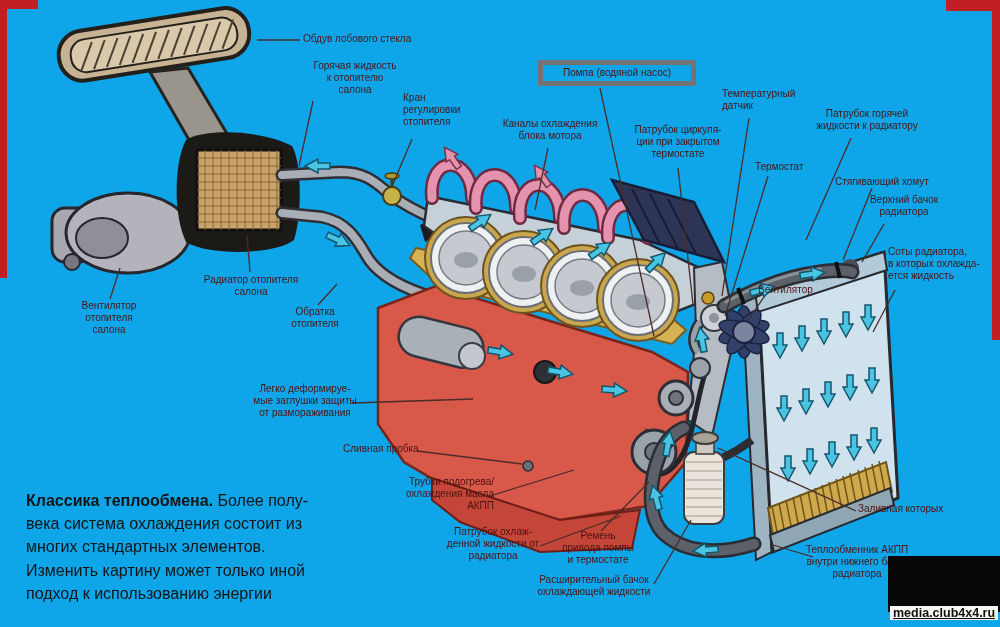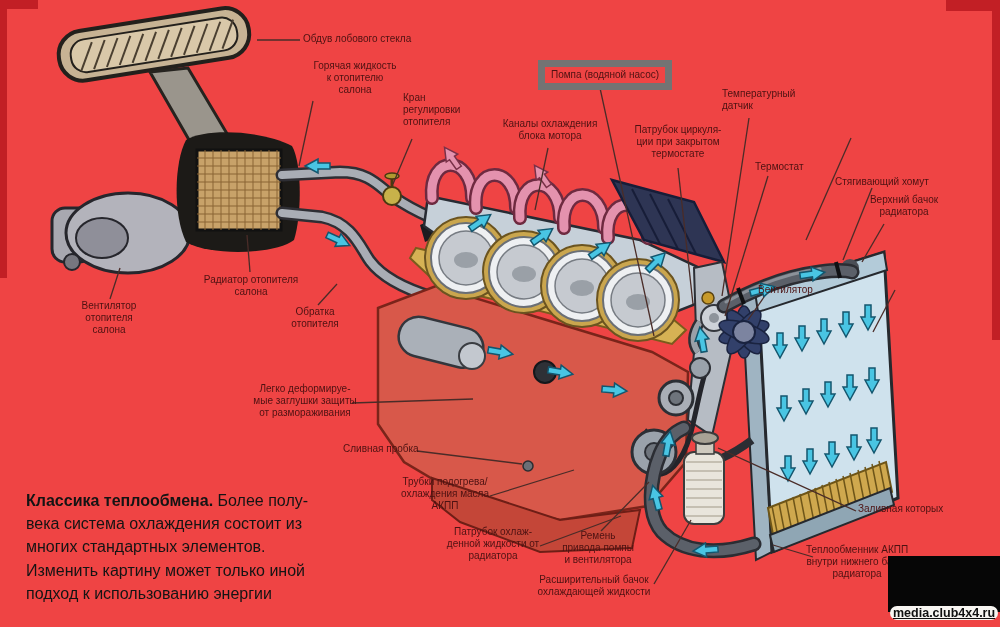--- a/index.html
+++ b/index.html
@@ -1,27 +1,27 @@
 <!DOCTYPE html>
 <html><head>
 <meta charset="utf-8">
 <style>
   html,body{margin:0;padding:0;}
-  .page{position:relative;width:1000px;height:627px;background:#ef4444;overflow:hidden;
+  .page{position:relative;width:1000px;height:627px;background:#0ea5e9;overflow:hidden;
         font-family:"Liberation Sans",sans-serif;}
   .accent{position:absolute;background:#c21f25;}
   .illus{position:absolute;left:0;top:0;width:1000px;height:627px;}
   .label{position:absolute;font-size:10px;line-height:1.2;color:#4d1212;white-space:pre-line;}
   .label.center{text-align:center;}
-  .label.boxed{border:7px solid #737373;padding:2px 6px;white-space:nowrap;}
+  .label.boxed{border:5px solid #737373;padding:2px 20px;white-space:nowrap;}
   .caption{position:absolute;left:26px;top:489px;width:302px;font-size:16px;line-height:1.45;color:#141414;}
   .caption .lead{font-weight:bold;}
   .censor{position:absolute;left:888px;top:556px;width:112px;height:56px;background:#060606;}
   .watermark{position:absolute;left:890px;top:606px;font-size:12.5px;font-weight:bold;color:#101010;
-             background:#f7f5f1;padding:0 3px;text-decoration:underline;border-radius:7px;}
+             background:#f7f5f1;padding:0 3px;text-decoration:underline;}
 </style>
 </head>
 <body>
 
 <div class="page">
 
   <div class="accent" style="left:0;top:0;width:38px;height:9px;"></div>
   <div class="accent" style="left:0;top:0;width:7px;height:278px;"></div>
   <div class="accent" style="left:946px;top:0;width:54px;height:11px;"></div>
   <div class="accent" style="left:992px;top:0;width:8px;height:340px;"></div>
@@ -319,44 +319,49 @@
 отопителя</div>
   <div class="label center" style="left:496px;top:118px;width:108px;">Каналы охлаждения
 блока мотора</div>
   <div class="label boxed" style="left:538px;top:60px;">Помпа (водяной насос)</div>
   <div class="label center" style="left:628px;top:124px;width:100px;">Патрубок циркуля-
 ции при закрытом
 термостате</div>
   <div class="label" style="left:722px;top:88px;">Температурный
 датчик</div>
   <div class="label" style="left:755px;top:161px;">Термостат</div>
+  <div class="label center" style="left:810px;top:108px;width:114px;">Патрубок горячей
+жидкости к радиатору</div>
   <div class="label" style="left:835px;top:176px;">Стягивающий хомут</div>
   <div class="label center" style="left:860px;top:194px;width:88px;">Верхний бачок
 радиатора</div>
+  <div class="label" style="left:888px;top:246px;width:108px;">Соты радиатора,
+в которых охлажда-
+ется жидкость</div>
   <div class="label" style="left:758px;top:284px;">Вентилятор</div>
   <div class="label center" style="left:196px;top:274px;width:110px;">Радиатор отопителя
 салона</div>
   <div class="label center" style="left:283px;top:306px;width:64px;">Обратка
 отопителя</div>
   <div class="label center" style="left:76px;top:300px;width:66px;">Вентилятор
 отопителя
 салона</div>
   <div class="label center" style="left:250px;top:383px;width:110px;">Легко деформируе-
 мые заглушки защиты
 от размораживания</div>
   <div class="label" style="left:343px;top:443px;">Сливная пробка</div>
-  <div class="label center" style="left:396px;top:476px;width:98px;">Трубки подогрева/
+  <div class="label center" style="left:396px;top:476px;width:98px;text-align:right;">Трубки подогрева/
 охлаждения масла
 АКПП</div>
   <div class="label center" style="left:441px;top:526px;width:104px;">Патрубок охлаж-
 денной жидкости от
 радиатора</div>
   <div class="label center" style="left:558px;top:530px;width:80px;">Ремень
 привода помпы
-и вентилятора</div>
+и термостате</div>
   <div class="label center" style="left:528px;top:574px;width:132px;">Расширительный бачок
 охлаждающей жидкости</div>
   <div class="label" style="left:858px;top:503px;">Заливная которых</div>
   <div class="label" style="left:802px;top:544px;width:110px;text-align:center;">Теплообменник АКПП
 внутри нижнего бачка
 радиатора</div>
 
   <div class="caption">
     <span class="lead">Классика теплообмена.</span><span> Более полу-века система охлаждения состоит из многих стандартных элементов. Изменить картину может только иной подход к использованию энергии</span>
   </div>

